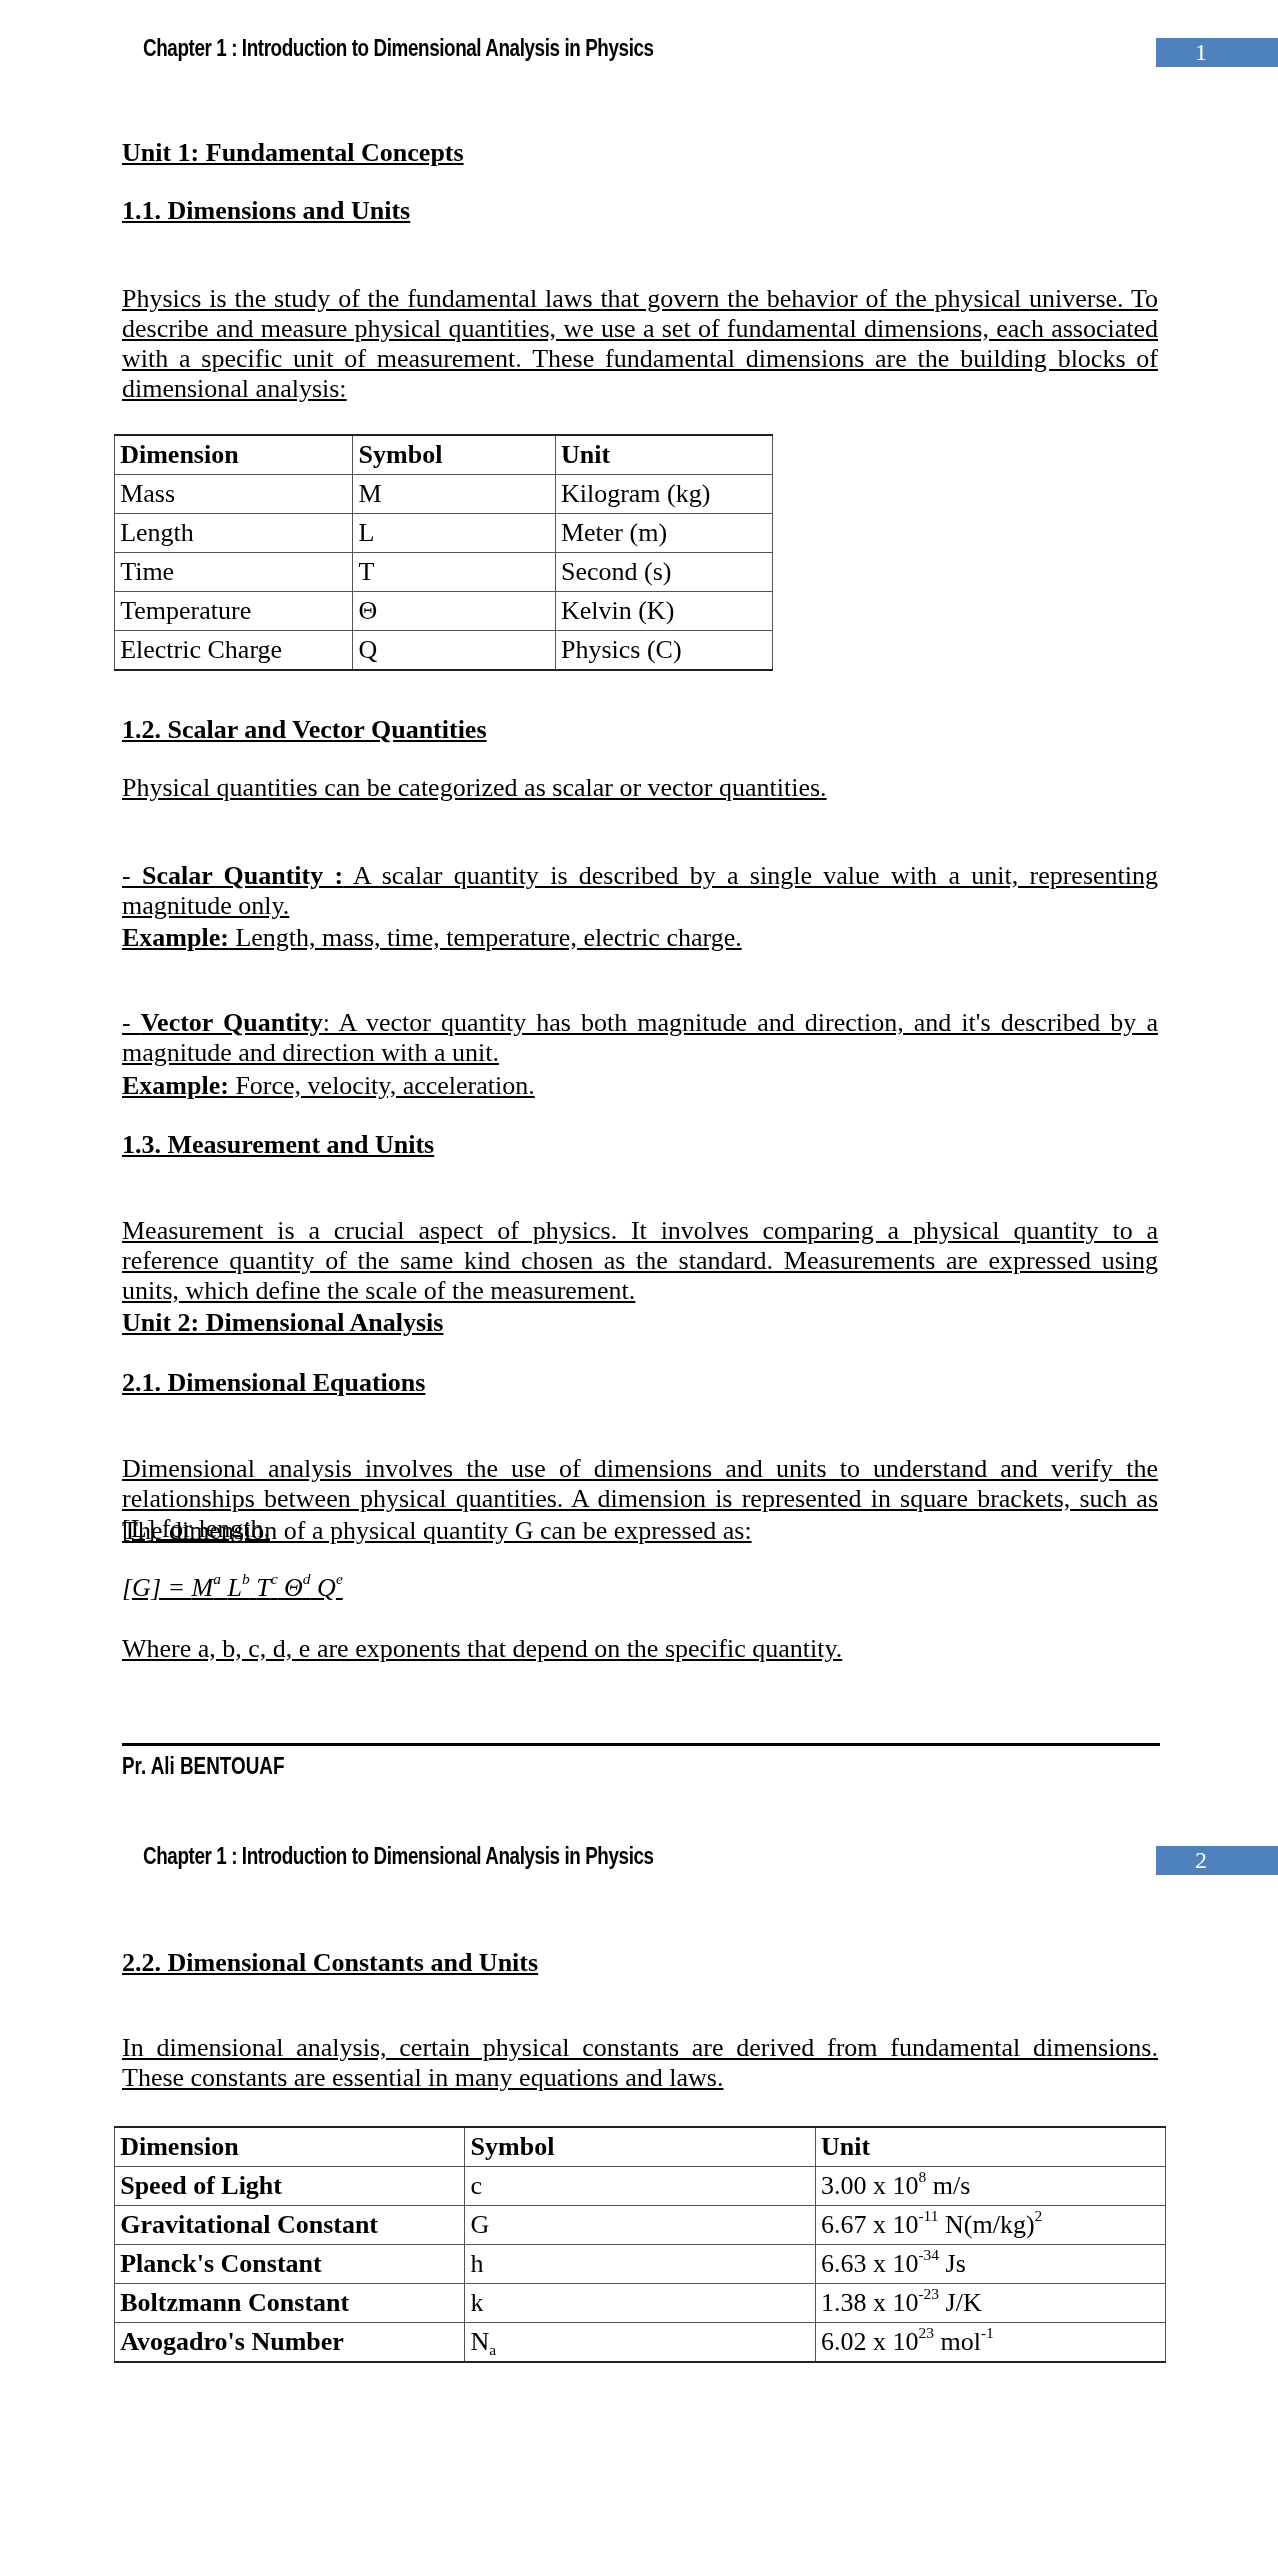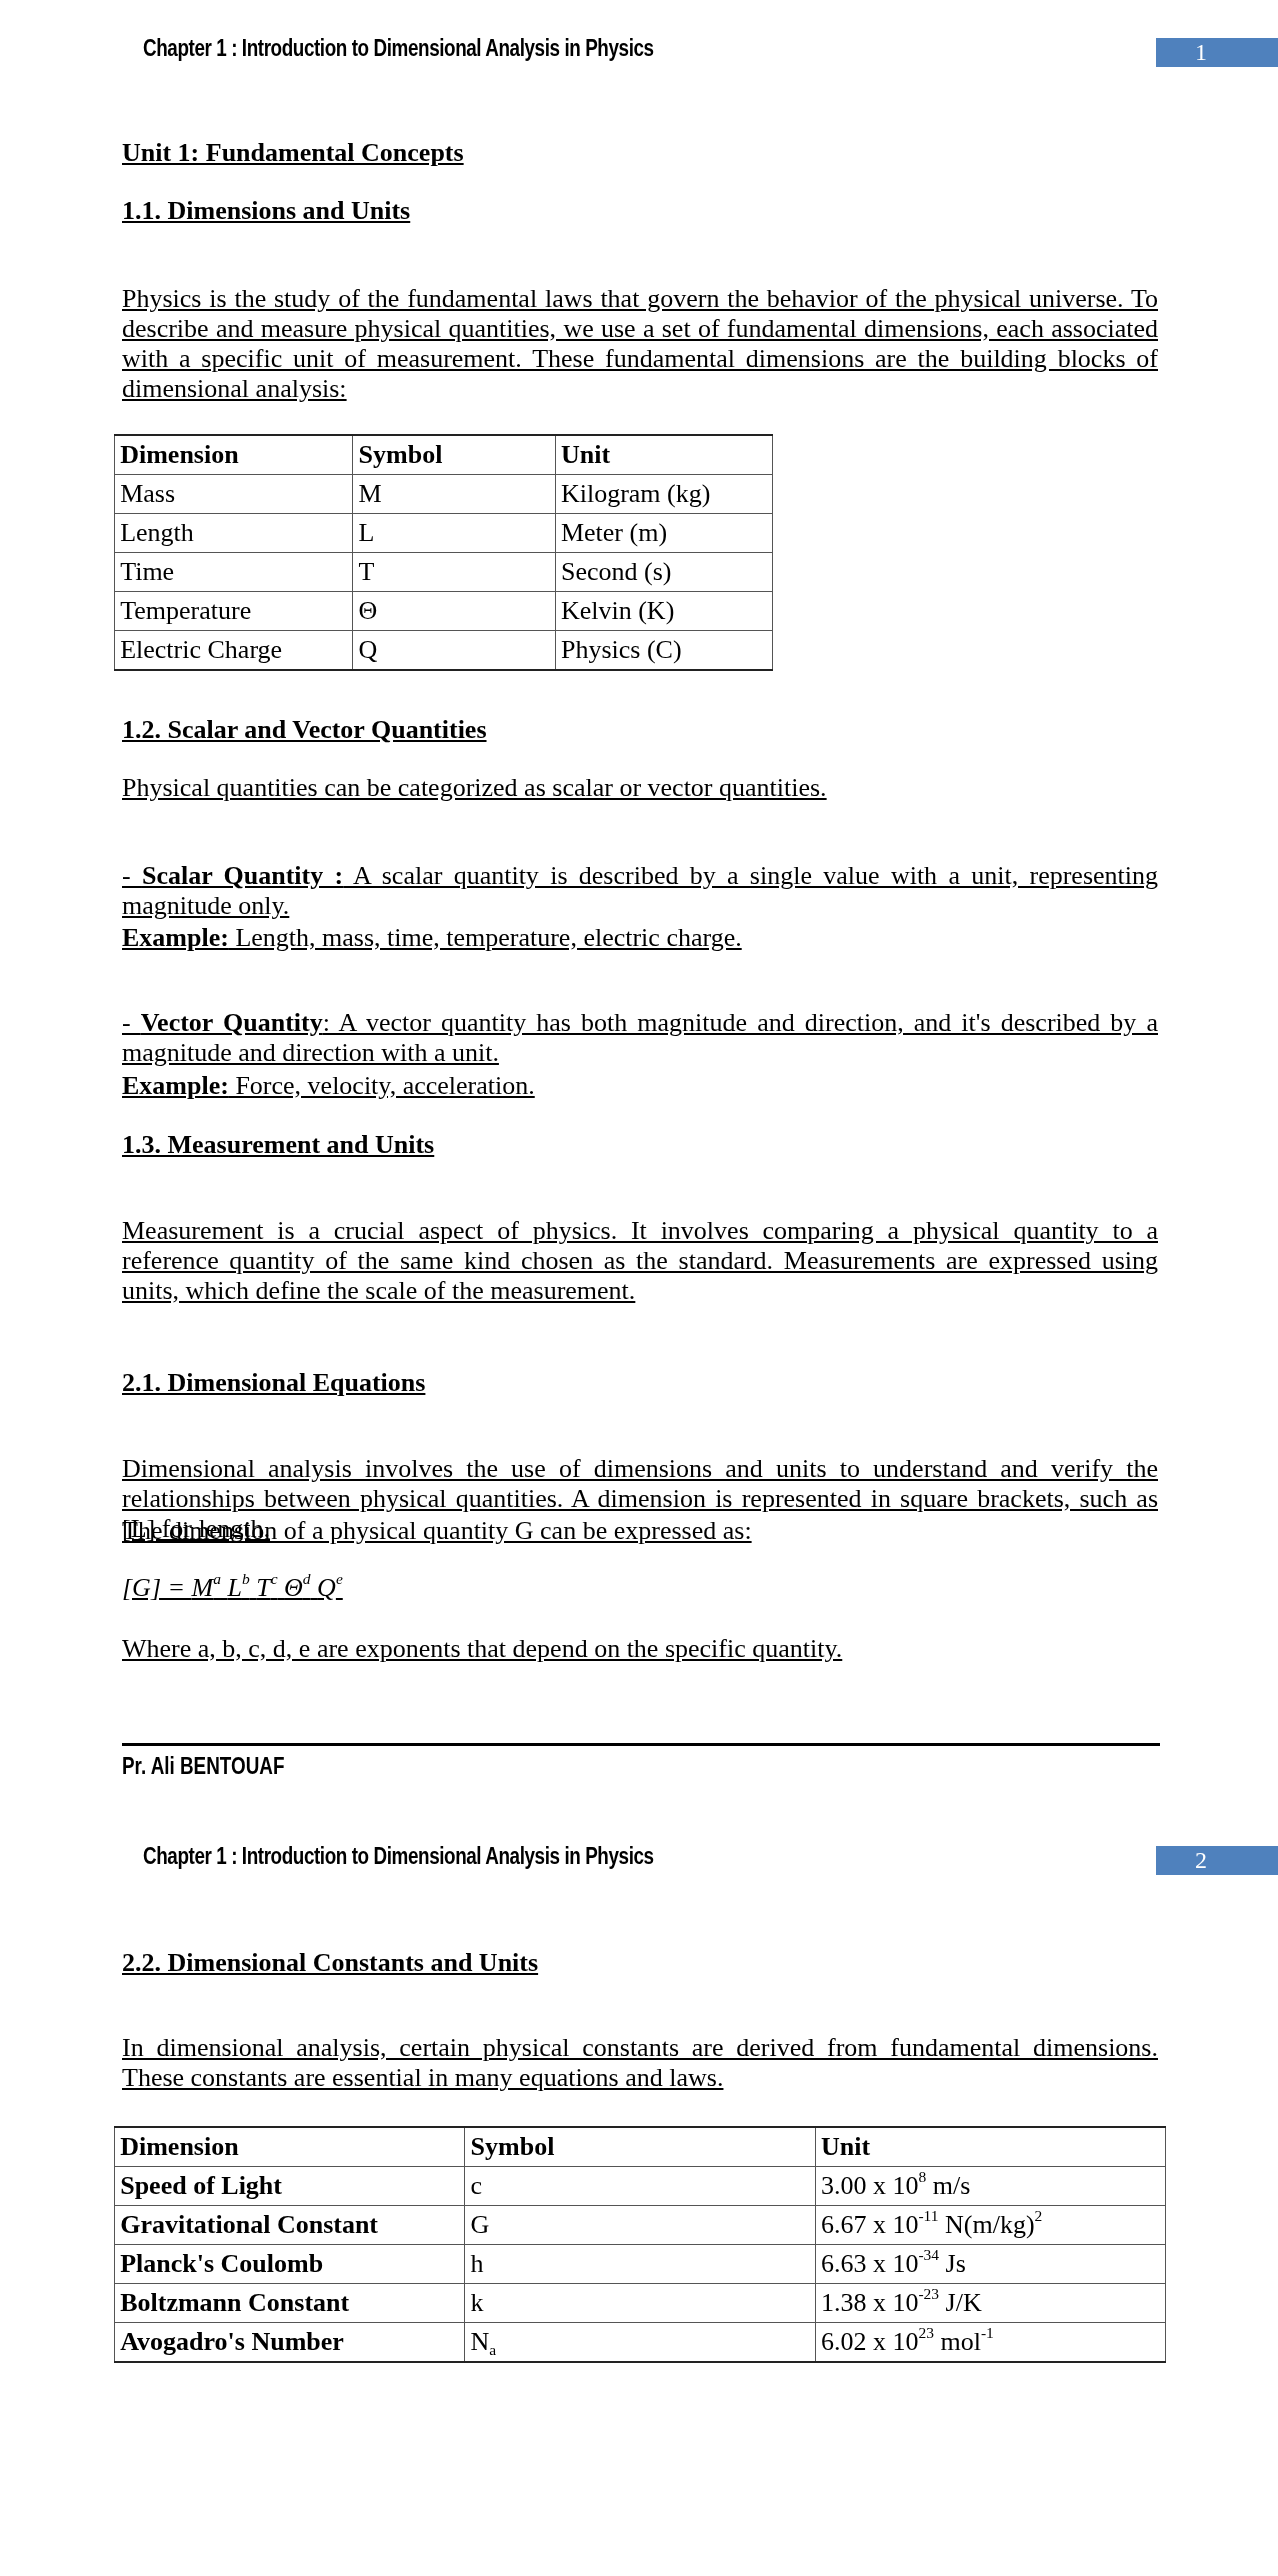--- a/index.html
+++ b/index.html
@@ -85,20 +85,21 @@
   <div class="blk h" style="top:715px">1.2. Scalar and Vector Quantities</div>
   <div class="blk" style="top:773px">Physical quantities can be categorized as scalar or vector quantities.</div>
   <div class="blk just-last" style="top:833px"><span>- </span><b>Scalar Quantity :</b><span> A scalar quantity is described by a single value with a unit, representing magnitude only.</span></div>
   <div class="blk" style="top:923px"><b>Example:</b><span> Length, mass, time, temperature, electric charge.</span></div>
   <div class="blk just-last" style="top:980px"><span>- </span><b>Vector Quantity</b><span>: A vector quantity has both magnitude and direction, and it's described by a magnitude and direction with a unit.</span></div>
   <div class="blk" style="top:1071px"><b>Example:</b><span> Force, velocity, acceleration.</span></div>
 
   <div class="blk h" style="top:1130px">1.3. Measurement and Units</div>
   <div class="blk just-last" style="top:1188px">Measurement is a crucial aspect of physics. It involves comparing a physical quantity to a reference quantity of the same kind chosen as the standard. Measurements are expressed using units, which define the scale of the measurement.</div>
 
+  <div class="blk h" style="top:1308px">Unit 2: Dimensional Analysis</div>
   <div class="blk h" style="top:1368px">2.1. Dimensional Equations</div>
   <div class="blk just-last" style="top:1426px">Dimensional analysis involves the use of dimensions and units to understand and verify the relationships between physical quantities. A dimension is represented in square brackets, such as [L] for length.</div>
   <div class="blk" style="top:1516px">The dimension of a physical quantity G can be expressed as:</div>
   <div class="blk formula" style="top:1573px"><span>[G] = </span><span><span>M</span><sup>a</sup></span> <span><span>L</span><sup>b</sup></span> <span><span>T</span><sup>c</sup></span> <span><span>Θ</span><sup>d</sup></span> <span><span>Q</span><sup>e</sup></span></div>
   <div class="blk" style="top:1634px">Where a, b, c, d, e are exponents that depend on the specific quantity.</div>
 
   <div class="foot-line" style="top:1743px"></div>
   <div class="foot-text" style="top:1753px">Pr. Ali BENTOUAF</div>
 </div>
 
@@ -123,21 +124,21 @@
     <td>Speed of Light</td>
     <td><span>c</span><sub></sub></td>
     <td><span>3.00 x 10</span><sup>8</sup><span> m/s</span><sup></sup></td>
   </tr>
   <tr>
     <td>Gravitational Constant</td>
     <td><span>G</span><sub></sub></td>
     <td><span>6.67 x 10</span><sup>-11</sup><span> N(m/kg)</span><sup>2</sup></td>
   </tr>
   <tr>
-    <td>Planck's Coulomb</td>
+    <td>Planck's Constant</td>
     <td><span>h</span><sub></sub></td>
     <td><span>6.63 x 10</span><sup>-34</sup><span> Js</span><sup></sup></td>
   </tr>
   <tr>
     <td>Boltzmann Constant</td>
     <td><span>k</span><sub></sub></td>
     <td><span>1.38 x 10</span><sup>-23</sup><span> J/K</span><sup></sup></td>
   </tr>
   <tr>
     <td>Avogadro's Number</td>

